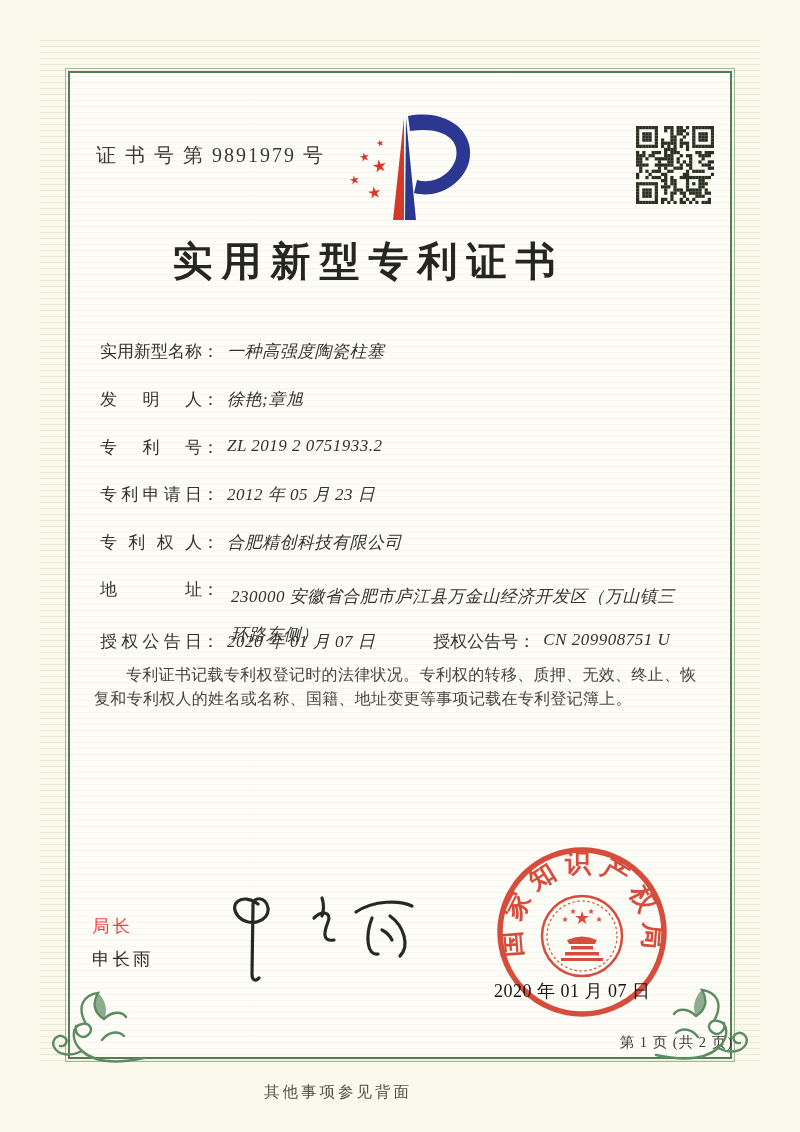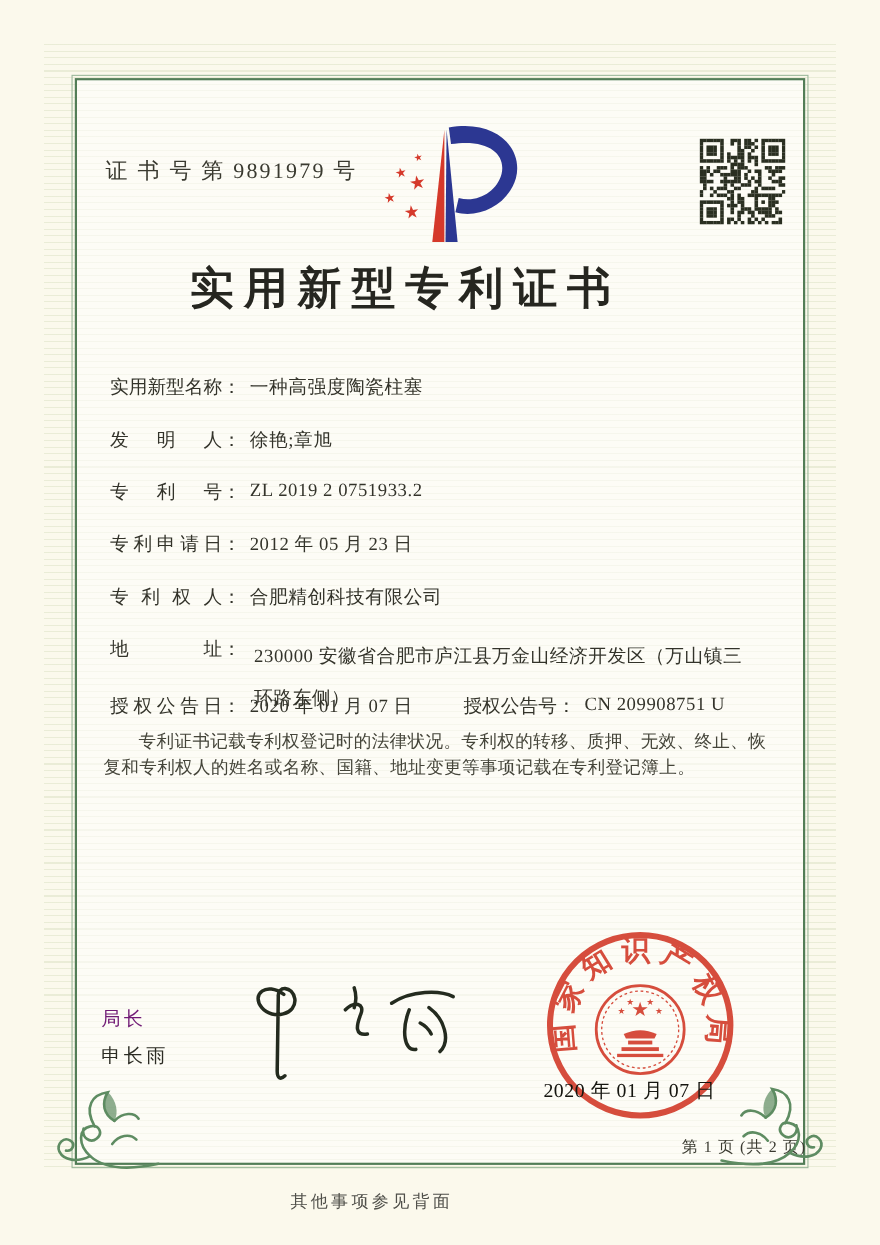--- a/index.html
+++ b/index.html
@@ -37,29 +37,29 @@
   .title{
     position:absolute;left:78px;top:234px;width:572px;text-align:center;
     font-size:40px;font-weight:bold;letter-spacing:9px;color:#262620;text-indent:9px;
   }
   .frow{position:absolute;left:100px;font-size:17px;color:#33332a;white-space:nowrap;}
   .flabel{
     display:inline-block;width:102px;text-align:justify;text-align-last:justify;
     vertical-align:top;
   }
   .fcolon{vertical-align:top;}
-  .fvalue{margin-left:8px;vertical-align:top;letter-spacing:.5px;}
+  .fvalue{margin-left:8px;vertical-align:top;letter-spacing:.5px;font-style:italic;}
   .wrapval{display:inline-block;width:452px;white-space:normal;line-height:38px;margin-left:12px;}
-  .pair2{margin-left:46px;}
+  .pair2{margin-left:58px;}
   .paragraphs{
     position:absolute;left:94px;top:663px;width:614px;
     font-size:16px;line-height:23.5px;color:#45453a;letter-spacing:.3px;
   }
   .paragraphs p{margin:0;text-indent:2em;}
-  .director-title{position:absolute;left:92px;top:914px;font-size:17.5px;letter-spacing:3px;color:#701a75;}
+  .director-title{position:absolute;left:92px;top:914px;font-size:17.5px;letter-spacing:3px;color:#ef4444;}
   .director-name{position:absolute;left:92px;top:947px;font-size:17.5px;letter-spacing:3px;color:#2c2c24;}
   .signature{position:absolute;left:222px;top:888px;}
   .seal{position:absolute;left:496px;top:846px;opacity:.9;}
   .seal-date{
     position:absolute;left:494px;top:979px;font-size:18px;color:#15150f;
     letter-spacing:.5px;z-index:5;white-space:nowrap;
   }
   .page-indicator{
     position:absolute;left:65px;top:1033px;width:668px;text-align:right;
     font-size:14.5px;letter-spacing:1px;color:#3a3a30;

